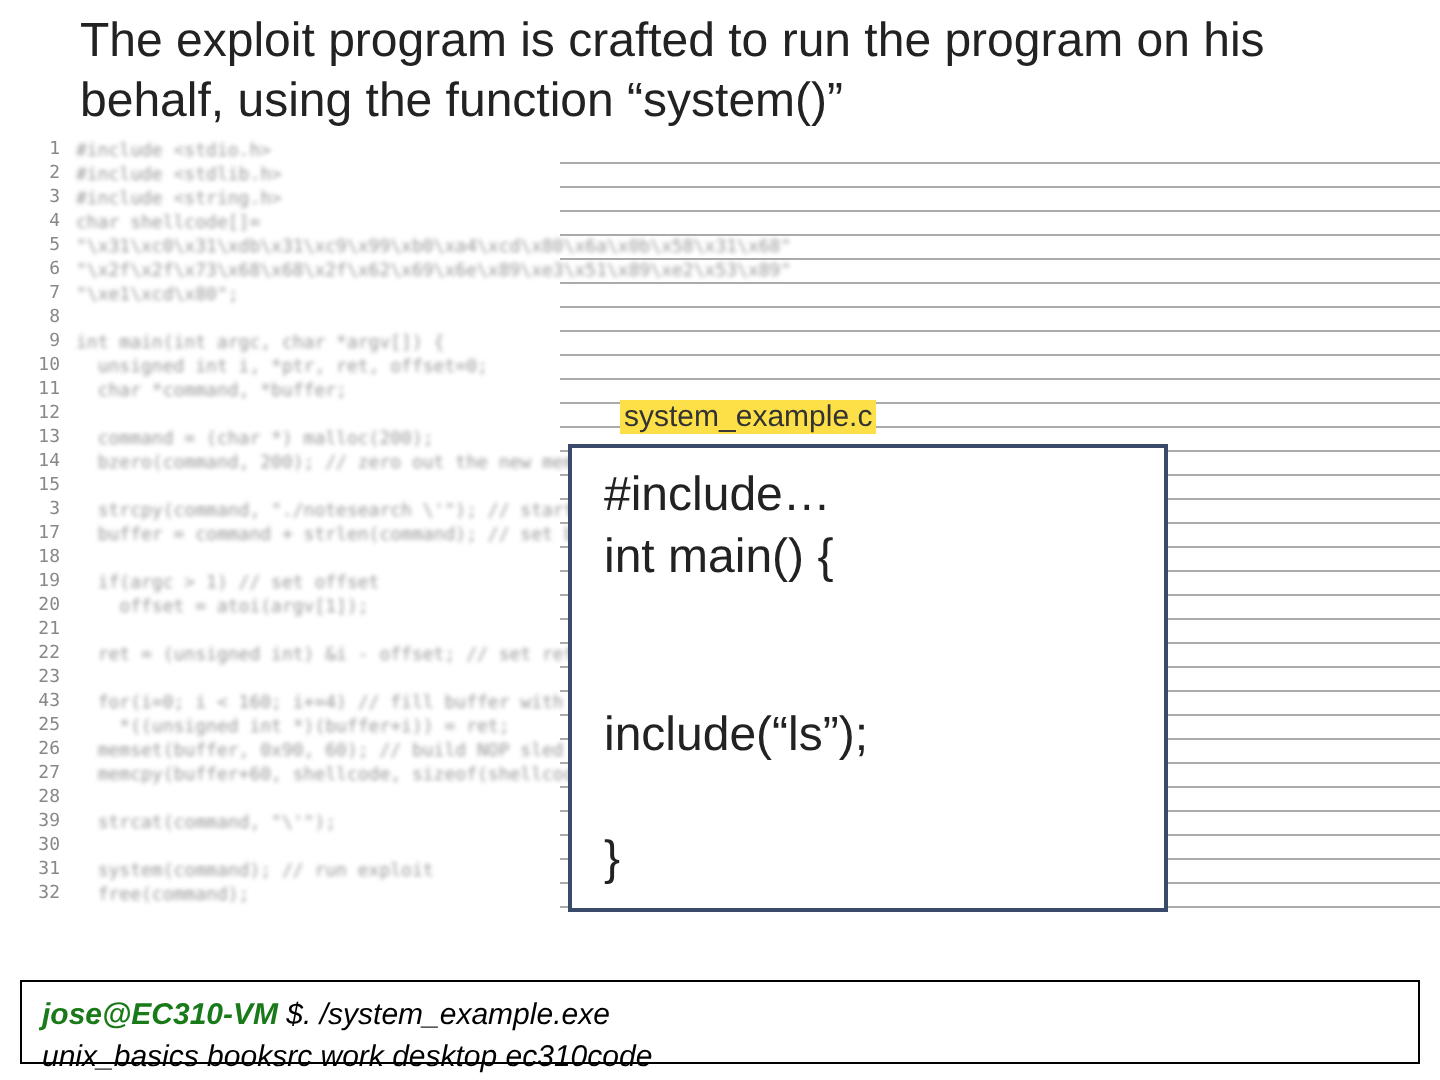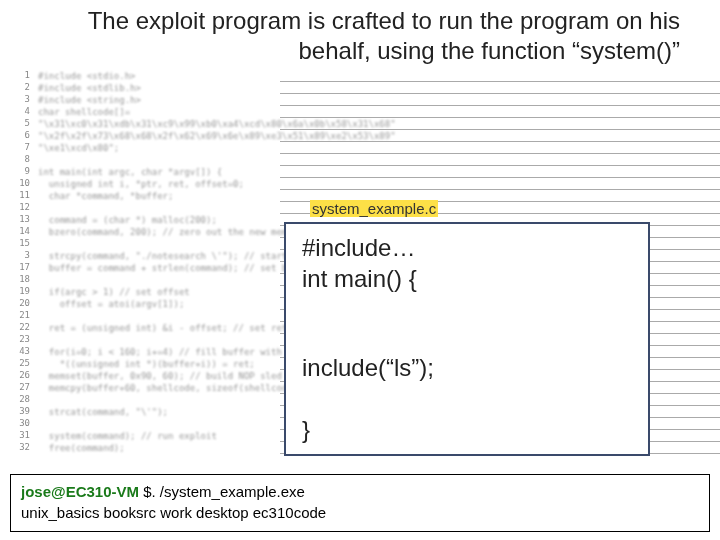--- a/index.html
+++ b/index.html
@@ -1,27 +1,27 @@
 <!DOCTYPE html>
 <html><head>
 <meta charset="utf-8">
 <style>
   * { margin: 0; padding: 0; box-sizing: border-box; }
   html, body { width: 720px; height: 540px; font-family: "Segoe UI", Arial, sans-serif; background: #fff; overflow: hidden; }
   .slide { position: relative; width: 720px; height: 540px; background: #fff; }
-  .title { position: absolute; top: 6px; left: 40px; right: 40px; text-align: right; font-size: 24px; line-height: 1.25; color: #222; font-weight: 400; }
+  .title { position: absolute; top: 6px; left: 40px; right: 40px; text-align: left; font-size: 24px; line-height: 1.25; color: #222; font-weight: 400; }
   .gutter { position: absolute; top: 70px; left: 0; width: 34px; height: 400px; }
   .gutter div { height: 12px; font-size: 9px; color: #888; font-family: Consolas, monospace; text-align: right; padding-right: 4px; border-bottom: 0; }
   .code-lines { position: absolute; top: 70px; left: 38px; width: 640px; height: 400px; font-family: Consolas, monospace; font-size: 9px; color: #999; line-height: 12px; filter: blur(1.1px); white-space: pre; overflow: hidden; }
   .row-stripes { position: absolute; top: 70px; left: 280px; width: 440px; height: 400px; }
   .row-stripes div { height: 12px; border-bottom: 1px solid #aaa; }
   .filename { position: absolute; top: 200px; left: 310px; font-size: 15px; color: #333; background: #fde047; padding: 0 2px; }
-  .code-box { position: absolute; top: 222px; left: 284px; width: 366px; height: 234px; background: #fff; border: 2px solid #3a4a6b; padding: 10px 16px; font-size: 24px; line-height: 1.2; color: #222; }
+  .code-box { position: absolute; top: 222px; left: 284px; width: 300px; height: 234px; background: #fff; border: 2px solid #3a4a6b; padding: 10px 16px; font-size: 24px; line-height: 1.2; color: #222; }
   .code-box .l { margin-bottom: 2px; }
-  .terminal { position: absolute; bottom: 8px; left: 10px; right: 10px; height: 58px; background: #fff; border: 1.5px solid #000; padding: 6px 10px; font-size: 15px; line-height: 1.4; font-family: "Segoe UI", Arial, sans-serif; }
+  .terminal { position: absolute; bottom: 8px; left: 10px; right: 10px; height: 42px; background: #fff; border: 1.5px solid #000; padding: 6px 10px; font-size: 15px; line-height: 1.4; font-family: "Segoe UI", Arial, sans-serif; font-style: italic; }
   .prompt-user { color: #1a7a1a; font-weight: bold; }
   .prompt-rest { color: #000; }
 </style>
 </head>
 <body>
 
 <div class="slide">
 
   <div class="title">The exploit program is crafted to run the program on his behalf, using the function “system()”</div>
 

